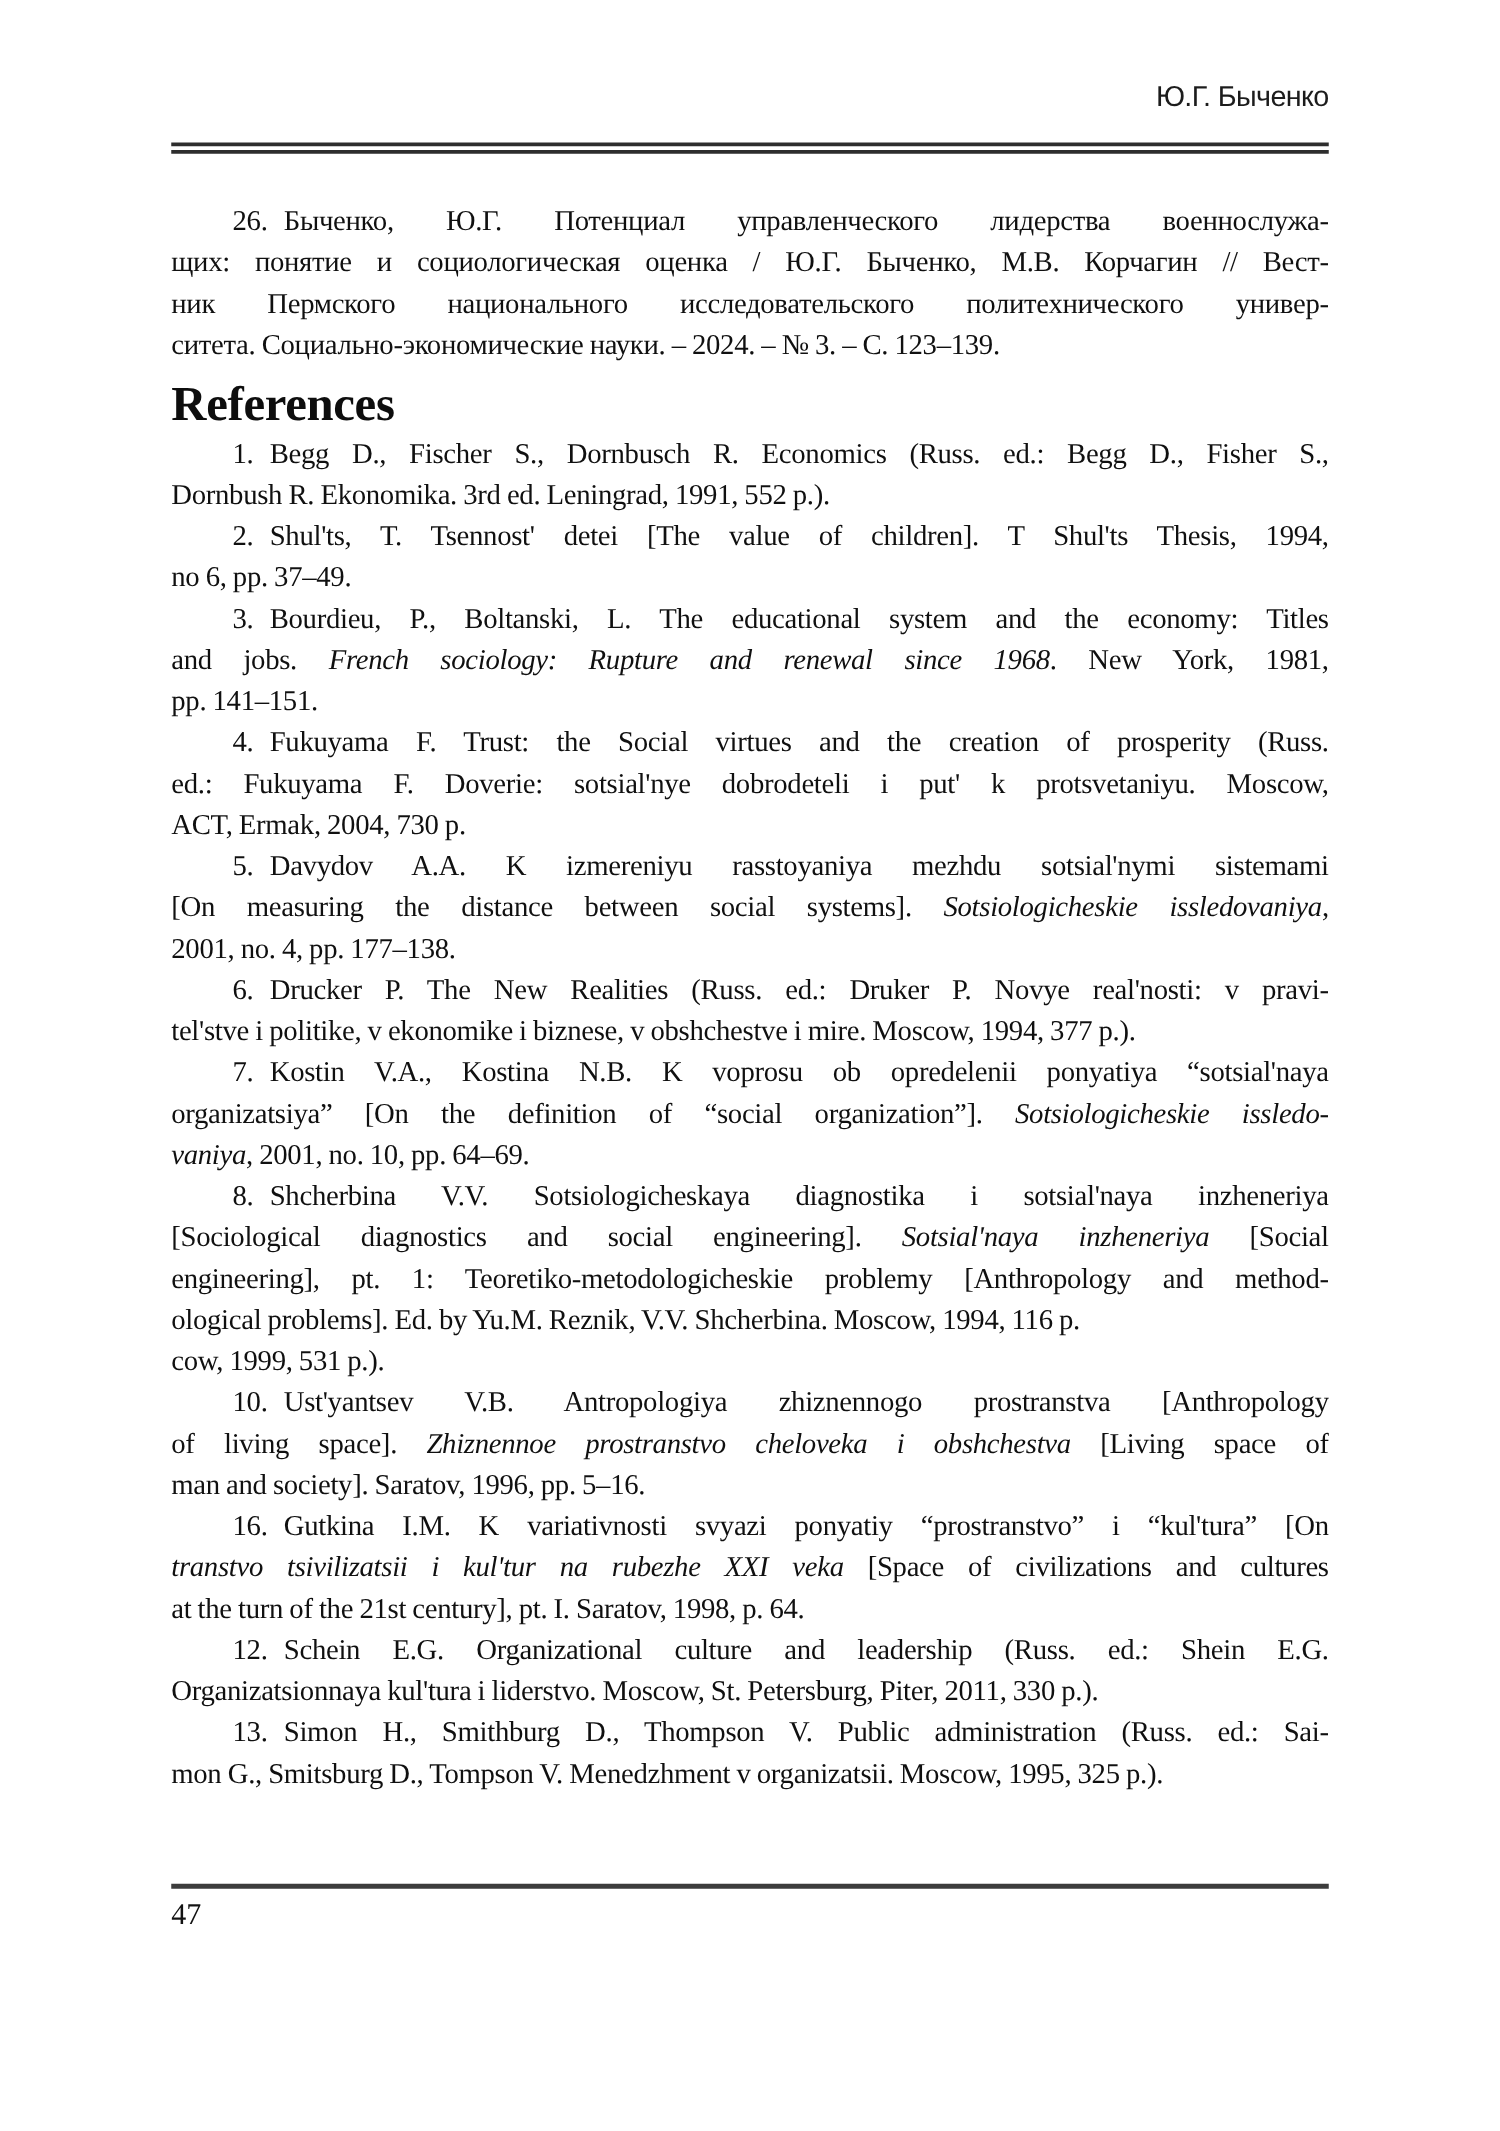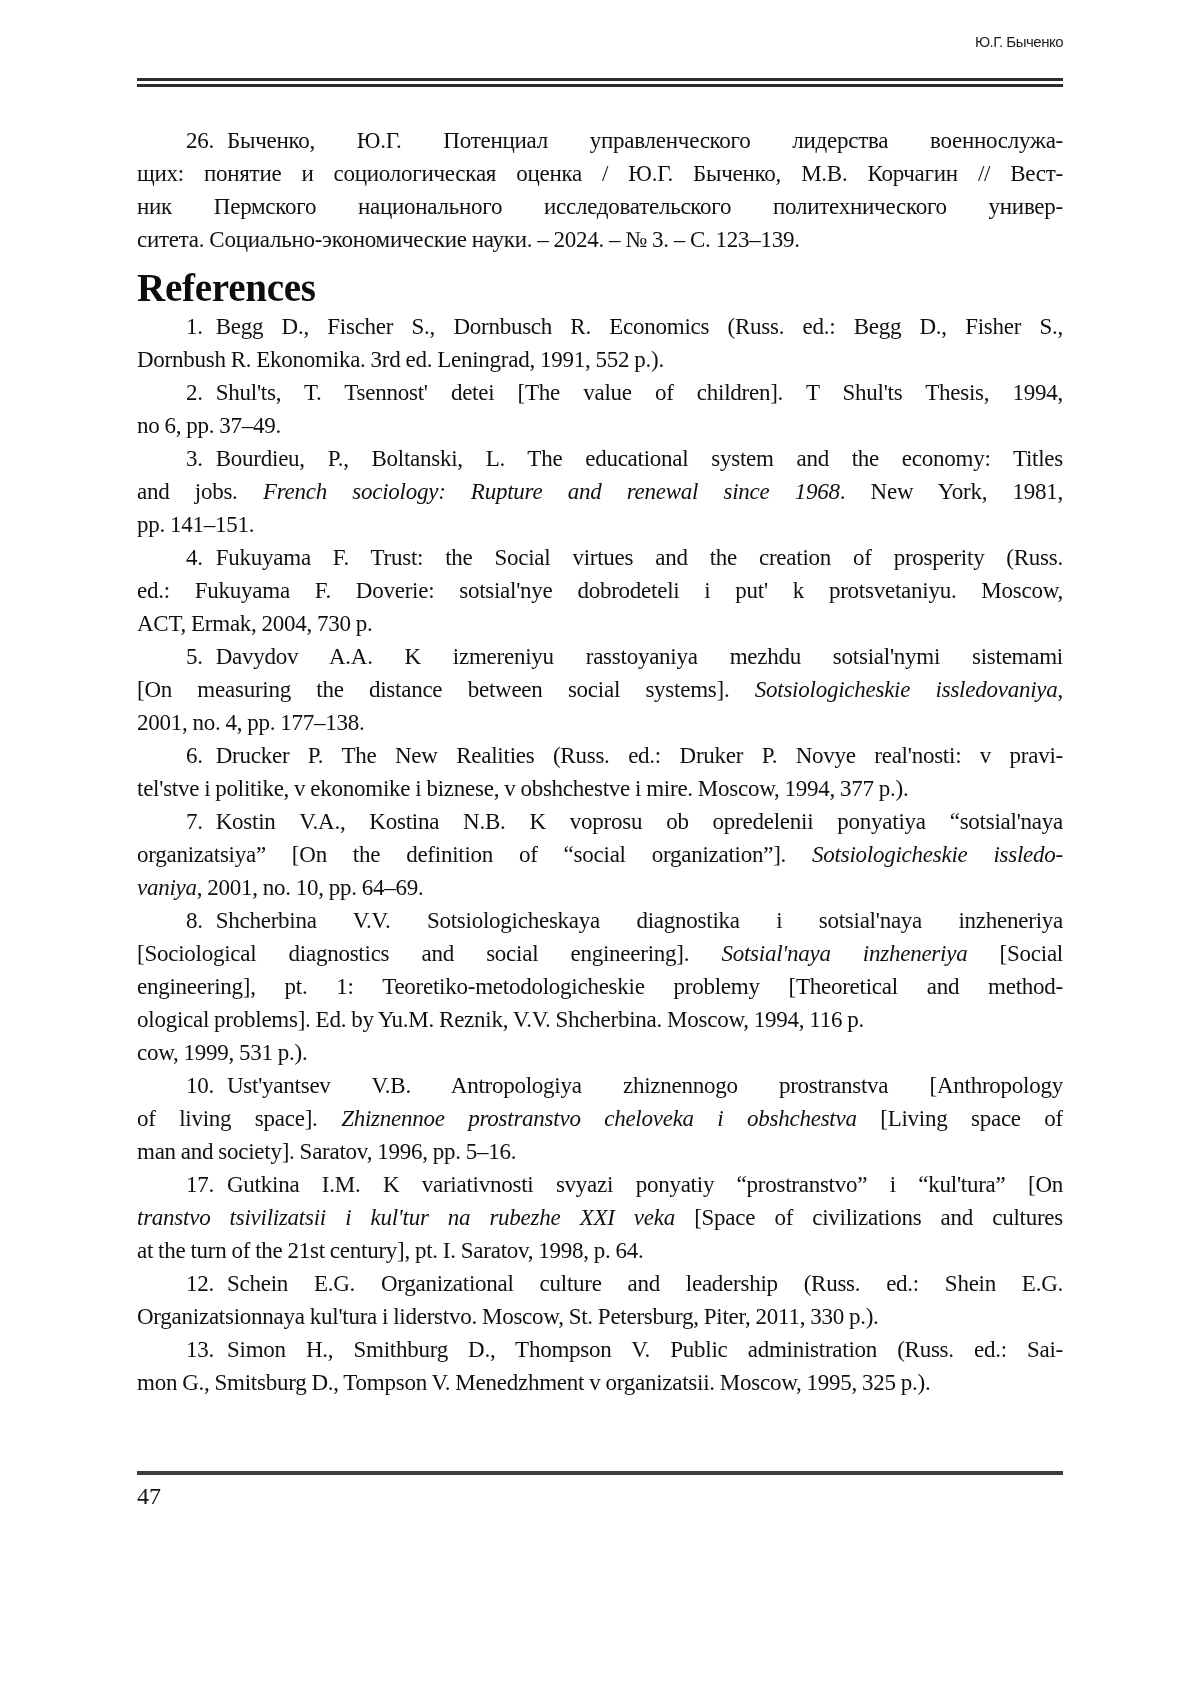--- a/index.html
+++ b/index.html
@@ -15,24 +15,24 @@
     color: #111111;
     overflow: hidden;
   }
   .content {
     position: absolute;
     left: 137px;
     top: 0;
     width: 926px;
   }
   .running-head {
-    padding-top: 28px;
+    padding-top: 64px;
     text-align: right;
     font-family: "Liberation Sans", sans-serif;
-    font-size: 15px;
+    font-size: 23px;
     line-height: 27px;
     letter-spacing: -0.5px;
     color: #1c1c1c;
   }
   .rule-double {
     margin-top: 23px;
     height: 3px;
     border-top: 3px solid #2e2e2e;
     border-bottom: 3px solid #2e2e2e;
   }
@@ -125,33 +125,33 @@
             <div class="line last"><span class="">tel'stve i politike, v ekonomike i biznese, v obshchestve i mire. Moscow, 1994, 377 p.).</span></div>
           </div>
           <div class="paragraph">
             <div class="line first"><span class="num">7.</span><span class="">Kostin V.A., Kostina N.B. K voprosu ob opredelenii ponyatiya “sotsial'naya</span></div>
             <div class="line"><span class="">organizatsiya” [On the definition of “social organization”]. </span><span class="it ">Sotsiologicheskie issledo-</span></div>
             <div class="line last"><span class="it ">vaniya</span><span class="">, 2001, no. 10, pp. 64–69.</span></div>
           </div>
           <div class="paragraph">
             <div class="line first"><span class="num">8.</span><span class="">Shcherbina V.V. Sotsiologicheskaya diagnostika i sotsial'naya inzheneriya</span></div>
             <div class="line"><span class="">[Sociological diagnostics and social engineering]. </span><span class="it ">Sotsial'naya inzheneriya</span><span class=""> [Social</span></div>
-            <div class="line"><span class="">engineering], pt. 1: Teoretiko-metodologicheskie problemy [Theoretical and method-</span></div>
+            <div class="line"><span class="">engineering], pt. 1: Teoretiko-metodologicheskie problemy [Anthropology and method-</span></div>
             <div class="line last"><span class="">ological problems]. Ed. by Yu.M. Reznik, V.V. Shcherbina. Moscow, 1994, 116 p.</span></div>
           </div>
           <div class="paragraph">
             <div class="line last"><span class="">cow, 1999, 531 p.).</span></div>
           </div>
           <div class="paragraph">
             <div class="line first"><span class="num">10.</span><span class="">Ust'yantsev V.B. Antropologiya zhiznennogo prostranstva [Anthropology</span></div>
             <div class="line"><span class="">of living space]. </span><span class="it ">Zhiznennoe prostranstvo cheloveka i obshchestva</span><span class=""> [Living space of</span></div>
             <div class="line last"><span class="">man and society]. Saratov, 1996, pp. 5–16.</span></div>
           </div>
           <div class="paragraph">
-            <div class="line first"><span class="num">17.</span><span class="">Gutkina I.M. K variativnosti svyazi ponyatiy “prostranstvo” i “kul'tura” [On</span></div>
+            <div class="line first"><span class="num">16.</span><span class="">Gutkina I.M. K variativnosti svyazi ponyatiy “prostranstvo” i “kul'tura” [On</span></div>
             <div class="line"><span class="it ">transtvo tsivilizatsii i kul'tur na rubezhe XXI veka</span><span class=""> [Space of civilizations and cultures</span></div>
             <div class="line last"><span class="">at the turn of the 21st century], pt. I. Saratov, 1998, p. 64.</span></div>
           </div>
           <div class="paragraph">
             <div class="line first"><span class="num">12.</span><span class="">Schein E.G. Organizational culture and leadership (Russ. ed.: Shein E.G.</span></div>
             <div class="line last"><span class="">Organizatsionnaya kul'tura i liderstvo. Moscow, St. Petersburg, Piter, 2011, 330 p.).</span></div>
           </div>
           <div class="paragraph">
             <div class="line first"><span class="num">13.</span><span class="">Simon H., Smithburg D., Thompson V. Public administration (Russ. ed.: Sai-</span></div>
             <div class="line last"><span class="">mon G., Smitsburg D., Tompson V. Menedzhment v organizatsii. Moscow, 1995, 325 p.).</span></div>

